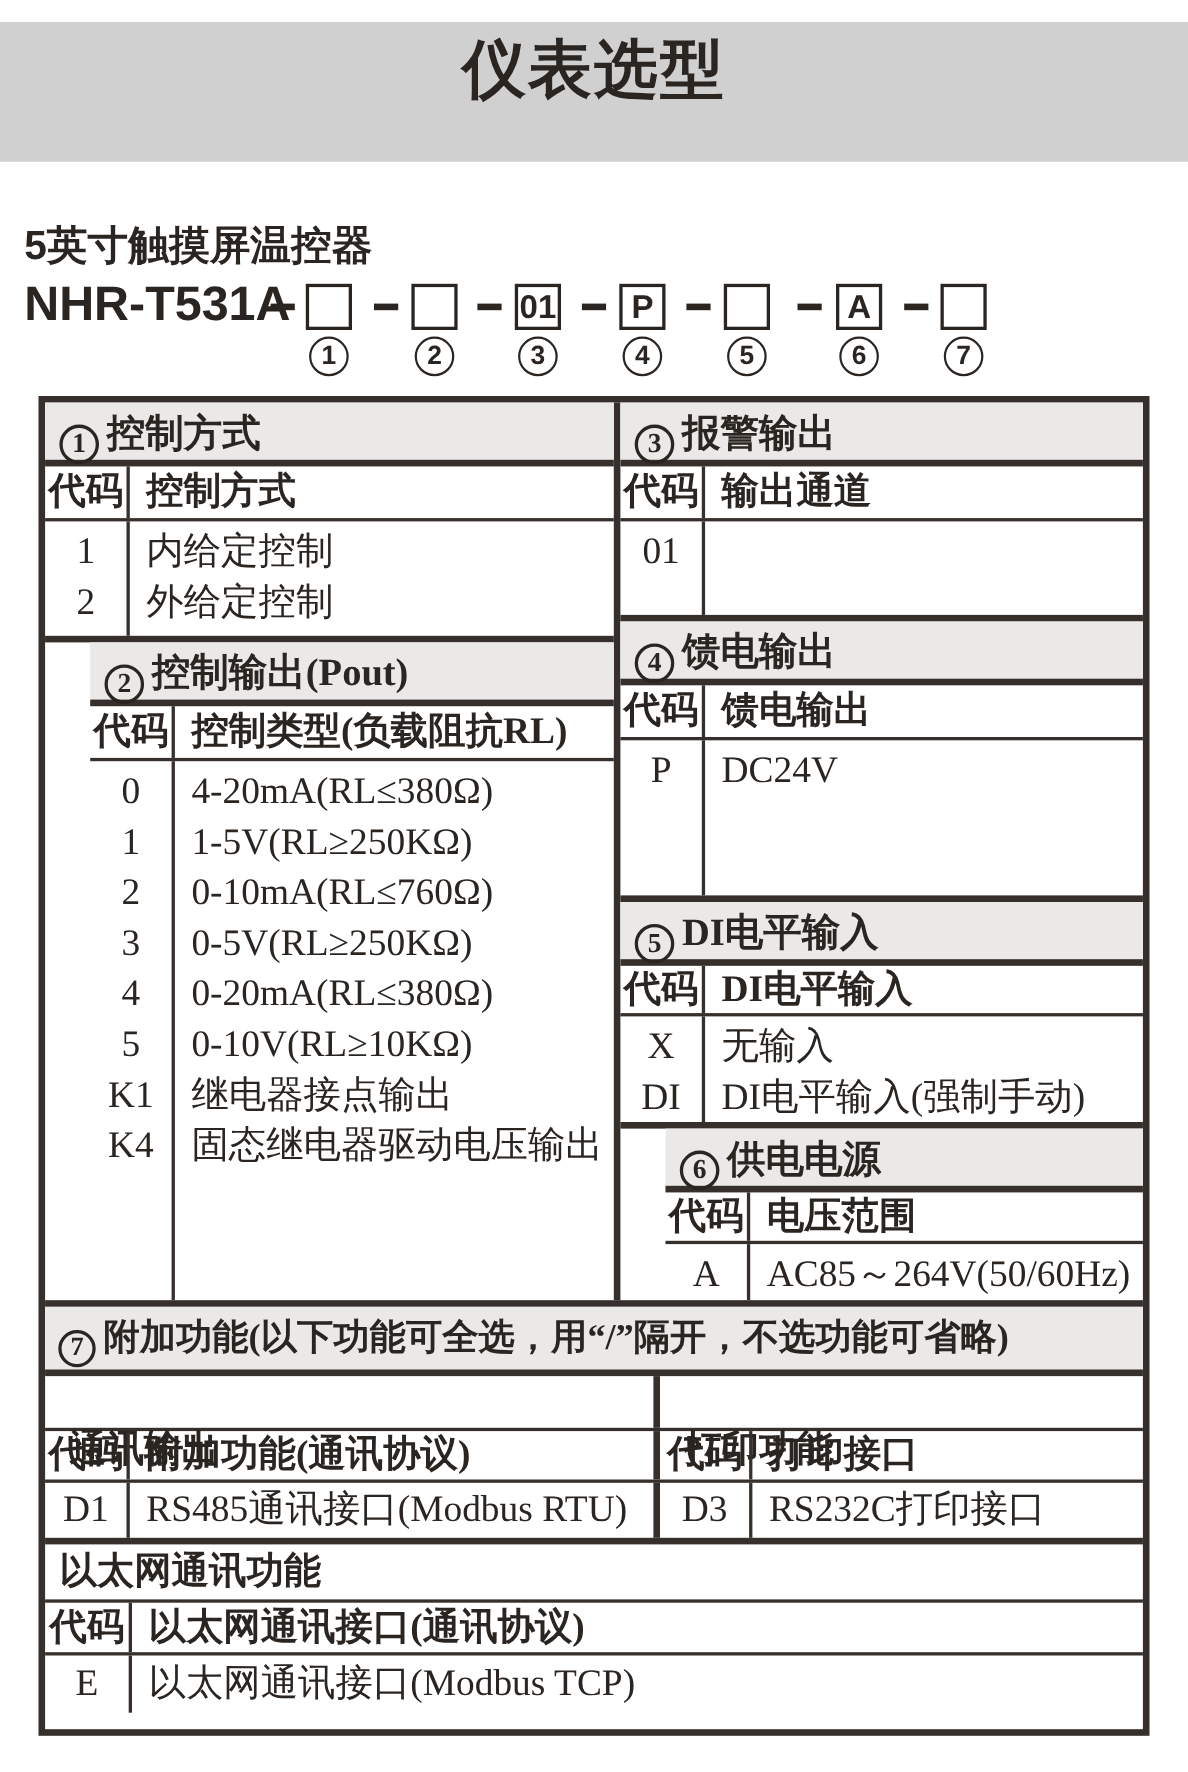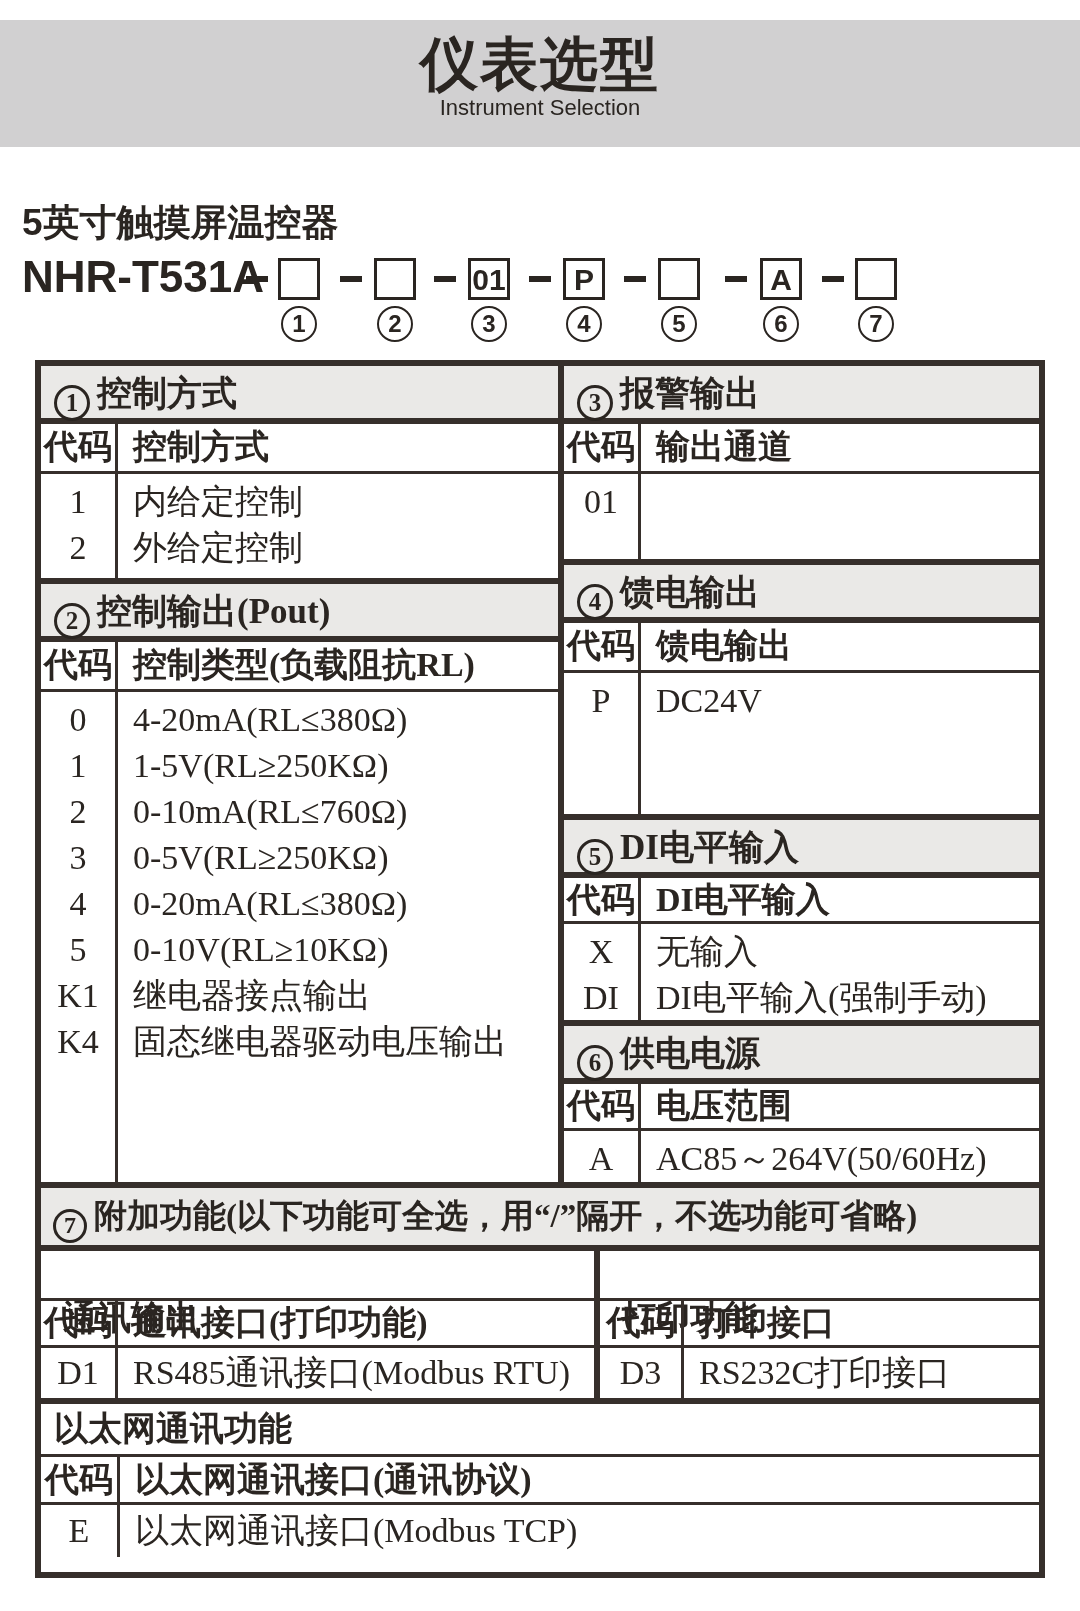--- a/index.html
+++ b/index.html
@@ -29,21 +29,21 @@
               border:6px solid var(--bd); display:flex; flex-direction:column; font-size:34px;font-family:Liberation Serif, serif; }
   .upper { height:822px; border-bottom:6px solid var(--bd); display:flex; }
   .col-left  { width:523px; border-right:6px solid var(--bd); display:flex; flex-direction:column; }
   .col-right { flex:1; display:flex; flex-direction:column; }
 
   .sec { display:flex; flex-direction:column; }
   .sec-hvy { border-bottom:6px solid var(--bd); }
   .secA { height:218px; }           
   .secR2 { height:280px; }          
   .secR3 { height:206px; }          
-  .sec-grow { flex:1; }             
+  .sec-grow { flex:1;padding-left:41px; }             
 
   .sec-title { height:58px; line-height:56px; border-bottom:6px solid var(--bd); background:var(--gray);
                padding-left:13px; font-size:35px; font-weight:700; white-space:nowrap; }
   .circ { display:inline-flex; align-items:center; justify-content:center; width:36px; height:36px;
           border:3px solid currentColor; border-radius:50%; font-size:25px; font-weight:700;
           margin-right:7px; transform:translateY(6px); }
   .hdr { display:flex; height:50px; border-bottom:3px solid var(--bd); font-weight:700; line-height:46px; }
   .hdr-s { height:47px; line-height:43px; }
   .cc  { width:77px; border-right:3px solid var(--bd); text-align:center; }
   .dc  { flex:1; padding-left:15px; white-space:nowrap; }
@@ -69,21 +69,20 @@
   .rowF { flex:1; display:flex; font-weight:500; line-height:52px; }
   .cc3 { width:79px; border-right:3px solid var(--bd); text-align:center; }
 </style>
 </head>
 <body>
 
 <div class="page">
 
   <div class="banner">
     <div class="banner-cn">仪表选型</div>
-    <div class="banner-en">Instrument Selection</div>
   </div>
 
   <div class="product-name">5英寸触摸屏温控器</div>
   <div class="model-prefix">NHR-T531A</div>
 
   <span class="mdash d1"></span>
   <span class="mdash d2"></span>
   <span class="mdash d3"></span>
   <span class="mdash d4"></span>
   <span class="mdash d5"></span>
@@ -250,21 +249,21 @@
           <div class="padcell">通讯输出</div>
         </div>
         <div class="halfR">
           <div class="padcell">打印功能</div>
         </div>
       </div>
 
       <div class="rowB">
         <div class="halfL">
           <div class="cc">代码</div>
-          <div class="dc">通讯接口(打印功能)</div>
+          <div class="dc">附加功能(通讯协议)</div>
         </div>
         <div class="halfR">
           <div class="cc2">代码</div>
           <div class="dc">打印接口</div>
         </div>
       </div>
 
       <div class="rowC">
         <div class="halfL">
           <div class="cc">D1</div>

